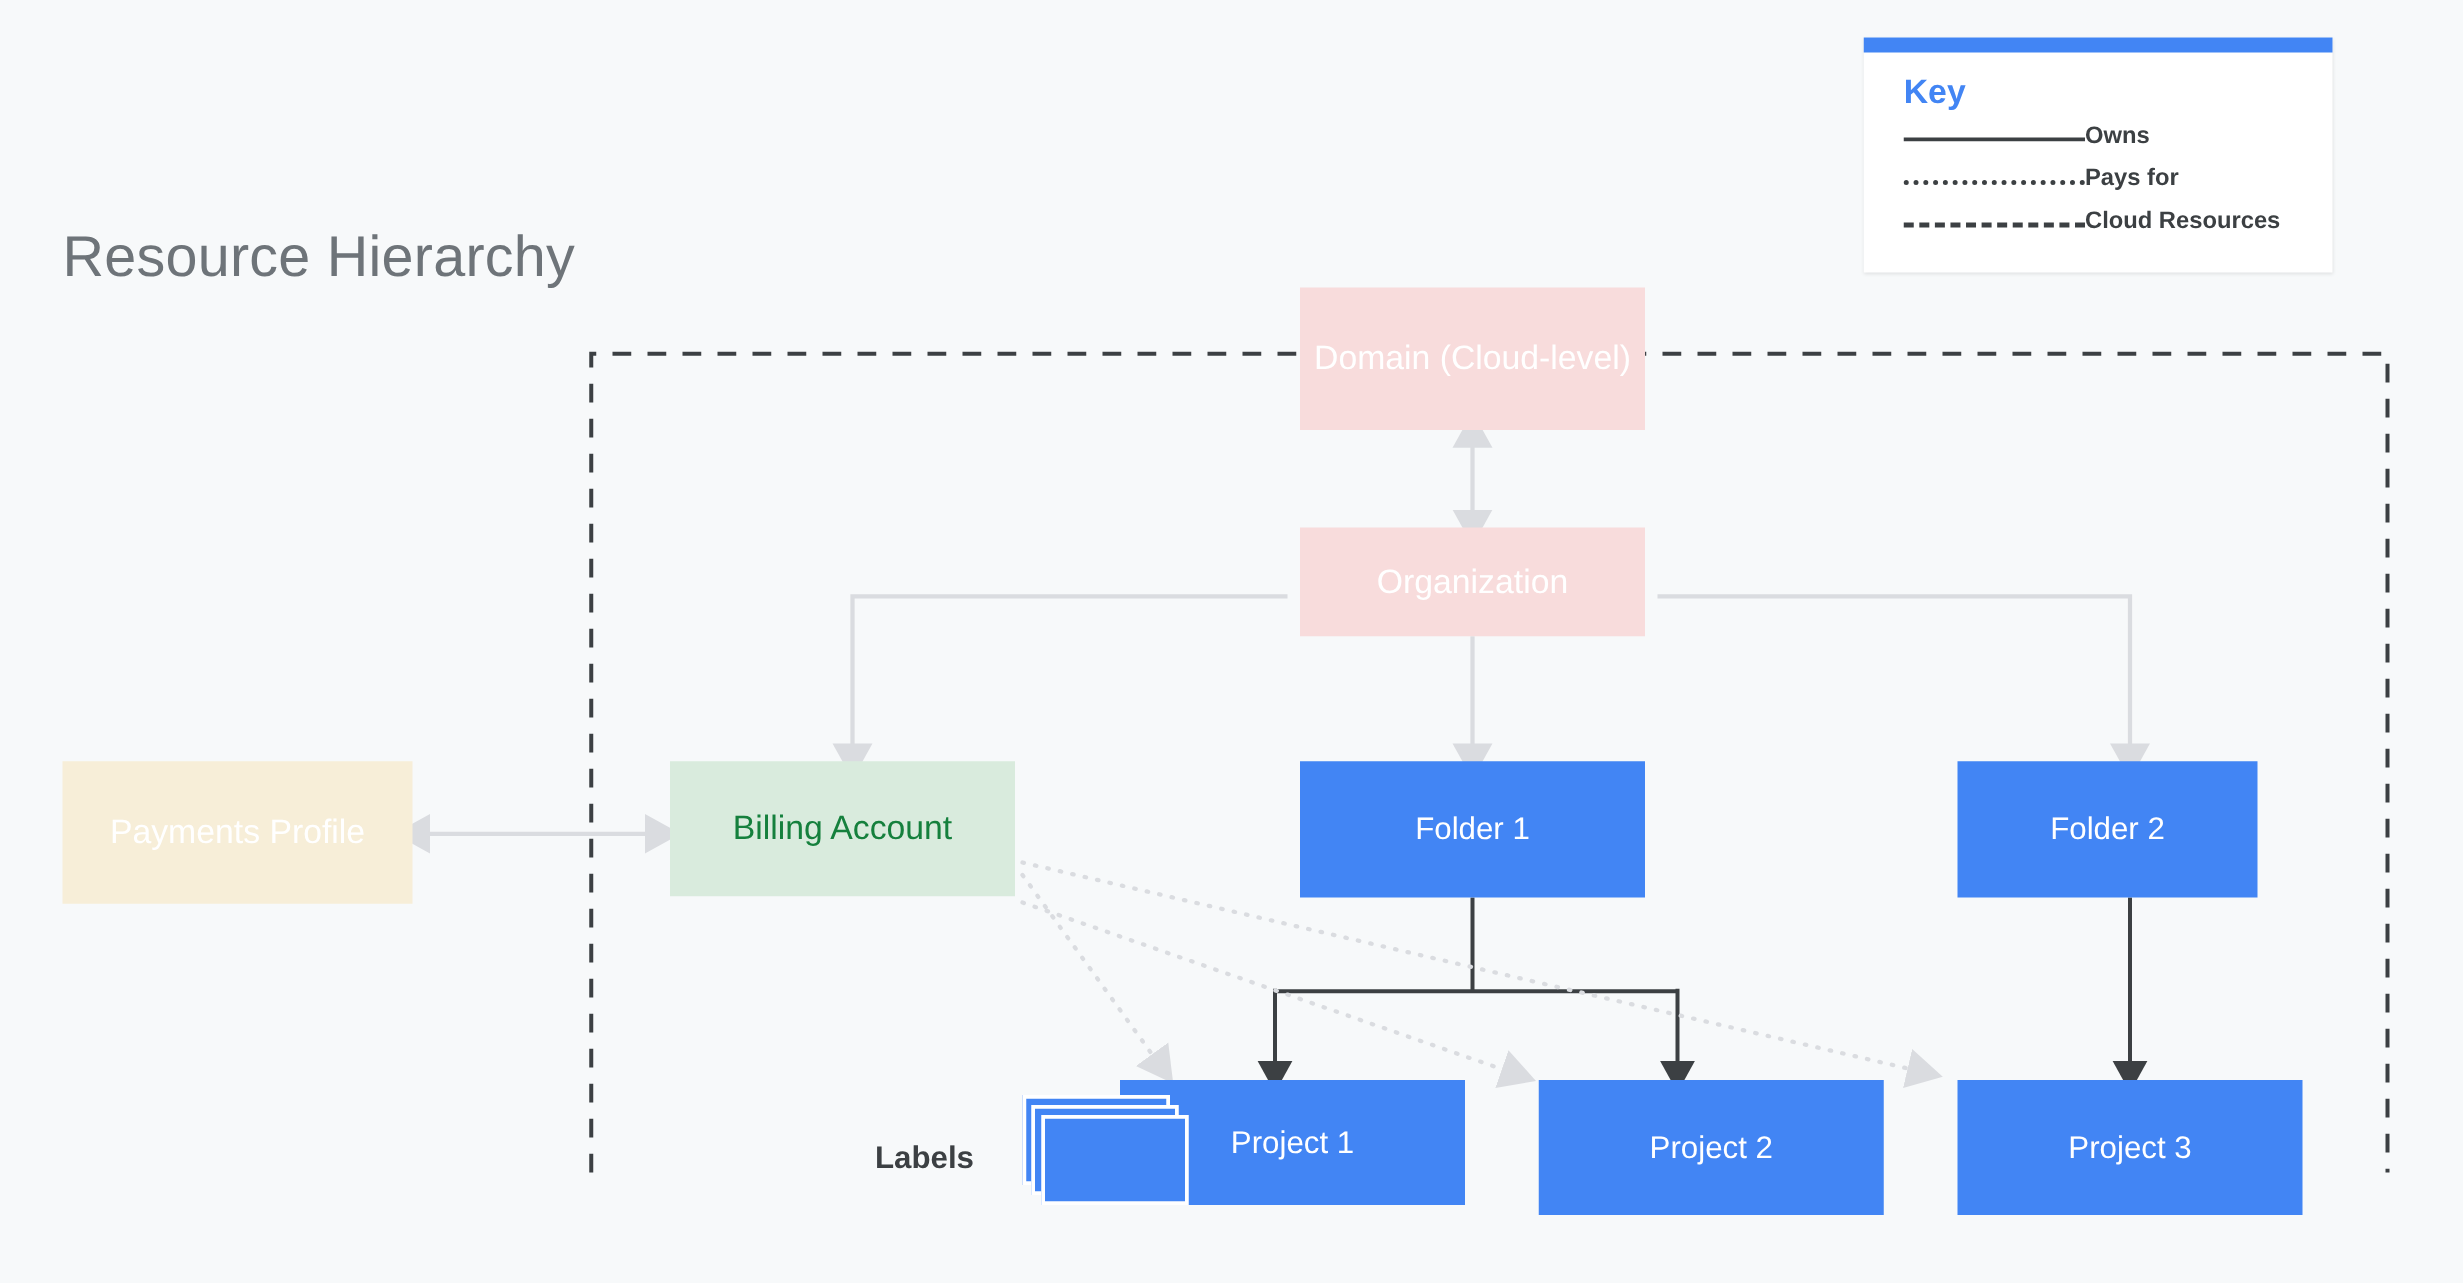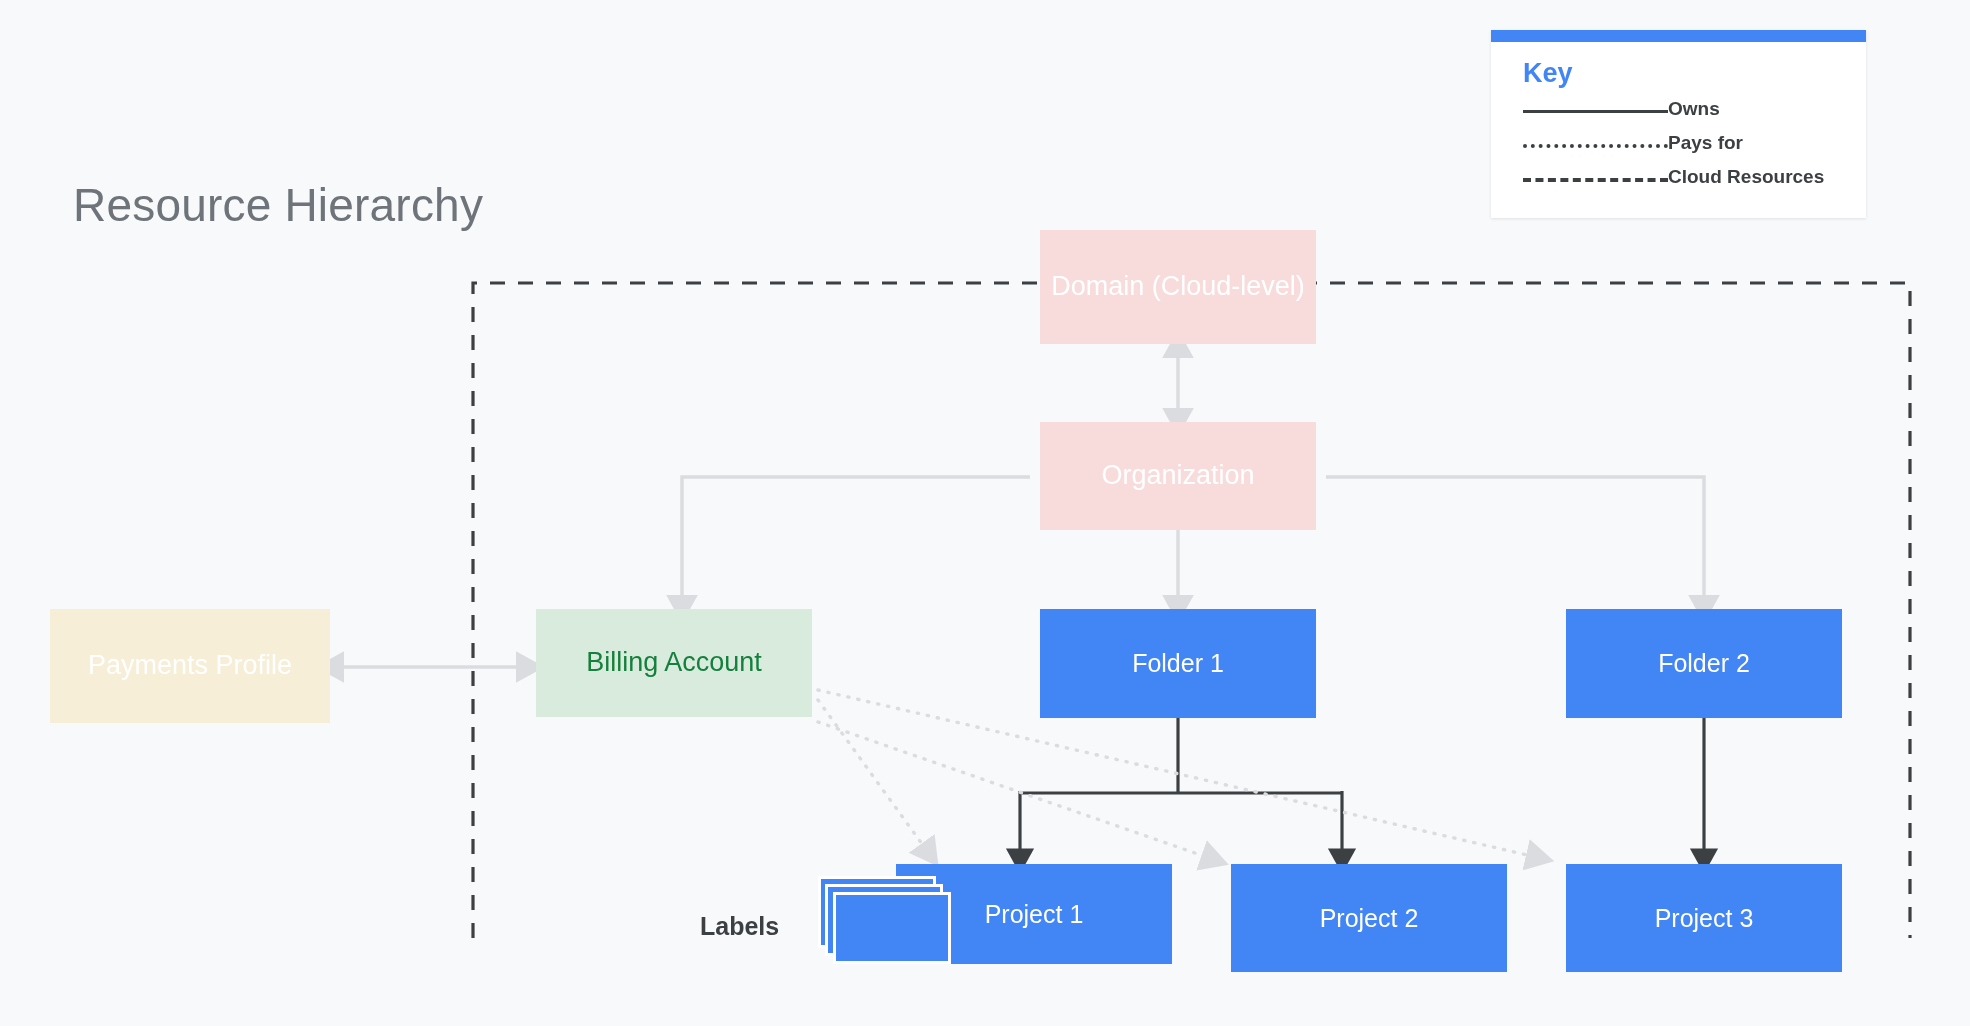--- a/index.html
+++ b/index.html
@@ -10,21 +10,21 @@
     overflow:hidden;
     position:relative;
   }
   #stage{position:absolute;inset:0;}
   #wires{position:absolute;left:0;top:0;width:1970px;height:1026px;pointer-events:none;}
 
   
   .page-title{
     position:absolute;left:50px;top:178px;
     font-size:46px;font-weight:400;color:#6e7479;
-    letter-spacing:0.2px;white-space:nowrap;margin-left:23px;
+    letter-spacing:0.2px;white-space:nowrap;
   }
 
   
   .node{
     position:absolute;
     display:flex;align-items:center;justify-content:center;
     box-sizing:border-box;
     text-align:center;
     line-height:1.15;
   }
@@ -129,29 +129,29 @@
       <path d="M818,700 L930,855" marker-end="url(#ahLight)"></path>
       <path d="M818,722 L1215,860" marker-end="url(#ahLight)"></path>
       <path d="M818,690 L1540,858" marker-end="url(#ahLight)"></path>
     </g>
   </svg>
 
   <div class="page-title">Resource Hierarchy</div>
 
   <div class="node node-pink" style="left:1040px;top:230px;width:276px;height:114px;">Domain (Cloud-level)</div>
 
-  <div class="node node-pink" style="left:1040px;top:422px;width:276px;height:108px;">Organization</div>
+  <div class="node node-pink" style="left:1040px;top:422px;width:276px;height:87px;">Organization</div>
 
   <div class="node node-cream" style="left:50px;top:609px;width:280px;height:114px;">Payments Profile</div>
 
   <div class="node node-green" style="left:536px;top:609px;width:276px;height:108px;">Billing Account</div>
 
   <div class="node node-blue" style="left:1040px;top:609px;width:276px;height:109px;">Folder 1</div>
 
-  <div class="node node-blue" style="left:1566px;top:609px;width:276px;height:109px;">Folder 2</div>
+  <div class="node node-blue" style="left:1566px;top:609px;width:240px;height:109px;">Folder 2</div>
 
   <div class="node node-blue" style="left:896px;top:864px;width:276px;height:100px;">Project 1</div>
 
   <div class="node node-blue" style="left:1231px;top:864px;width:276px;height:108px;">Project 2</div>
 
   <div class="node node-blue" style="left:1566px;top:864px;width:276px;height:108px;">Project 3</div>
 
   <div class="labels-text">Labels</div>
   <div class="label-card" style="left:818px;top:876px;width:118px;height:72px;"></div>
   <div class="label-card" style="left:825px;top:884px;width:118px;height:72px;"></div>

